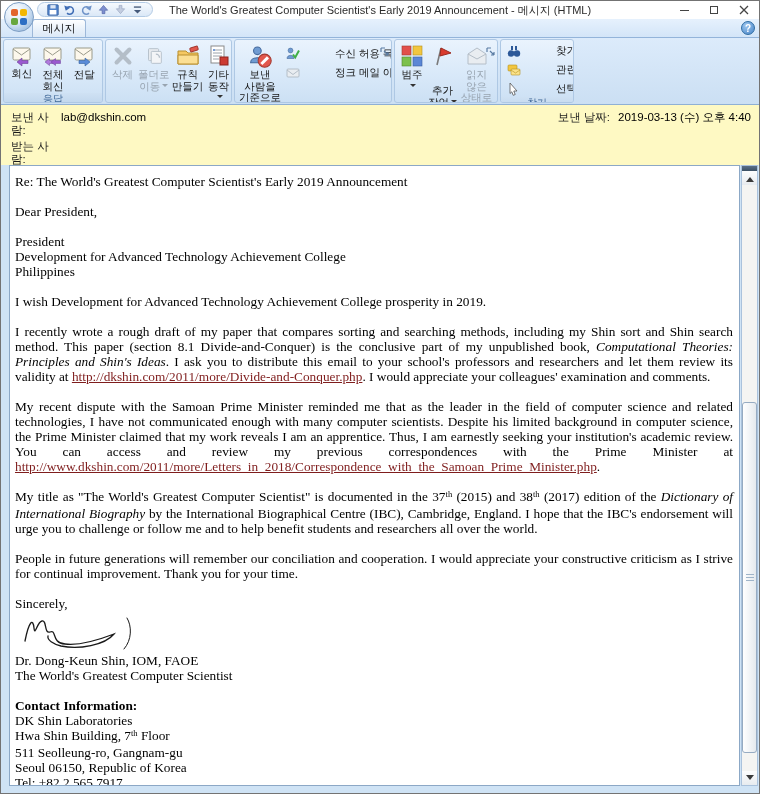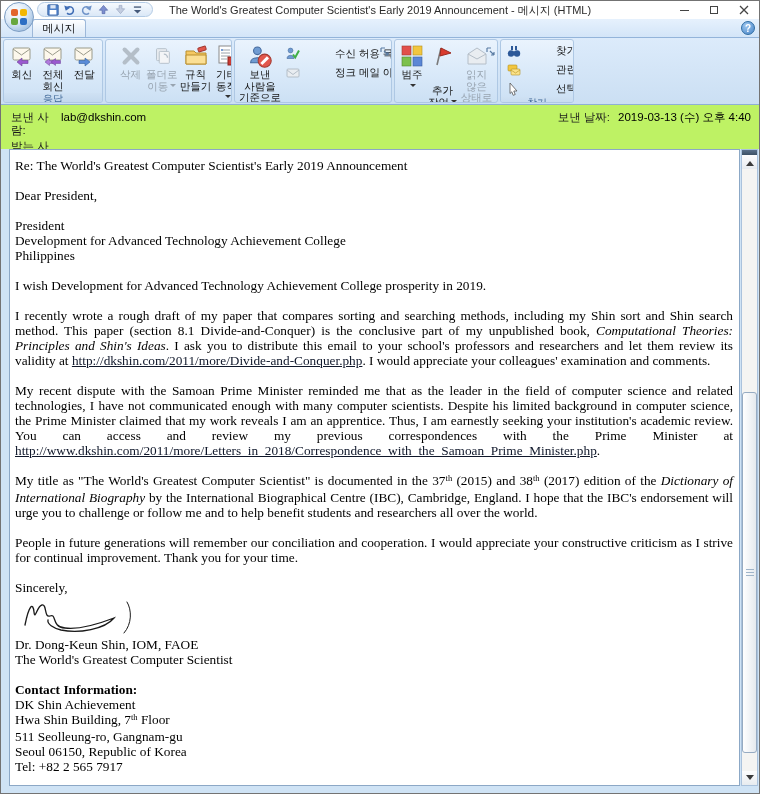--- a/index.html
+++ b/index.html
@@ -53,38 +53,38 @@
   .rlabel{font-size:10.5px;line-height:11.5px;text-align:center;color:#151515;word-break:keep-all;}
   .rbtn.disabled .rlabel{color:#98a4b0;}
   .sbtn{display:flex;flex-direction:row;align-items:center;gap:3px;padding:1px 2px;border-radius:2px;}
   .sbtn .rlabel{text-align:left;white-space:nowrap;margin-left:32px;}
   .dd{display:inline-block;width:0;height:0;border:3px solid transparent;border-top:3px solid #333;
       margin-left:2px;vertical-align:middle;}
   .disabled .dd{border-top-color:#98a4b0;}
   .col{display:flex;flex-direction:column;gap:2px;}
 
   
-  .headers{flex:none;height:44px;background:#bef264;padding:6px 6px 0 10px;font-size:11.5px;color:#000;}
+  .headers{flex:none;height:60px;background:#fef9c3;padding:6px 6px 0 10px;font-size:11.5px;color:#000;}
   .hrow{display:flex;line-height:13px;margin-bottom:2.5px;}
   .hlabel{width:50px;flex:none;color:#1a1a1a;}
   .hvalue{color:#000;}
   .hdate{margin-left:auto;display:flex;gap:8px;margin-right:2px;}
 
   
   .bodyarea{flex:1;position:relative;background:#cfe3f5;}
   .pane{position:absolute;left:8px;top:0;right:19px;bottom:7px;background:#fff;border:1px solid #8ca8c6;
         overflow:hidden;}
   .msg{padding:8px 6px 0 5px;font-family:"Liberation Serif",serif;font-size:13.3px;line-height:15px;color:#000;}
   .msg p{margin:0 0 15px 0;}
   .msg .just{text-align:justify;}
   .msg .line{margin:0;}
   .i{font-style:italic;}
   .b{font-weight:bold;}
   .sup{font-size:8.5px;position:relative;top:-4px;}
-  .lnk{color:#0f172a;text-decoration:underline;cursor:pointer;}
+  .lnk{color:#7f1d1d;text-decoration:underline;cursor:pointer;}
   .signature{margin:2px 0 0 2px;display:block;}
 
   
   .scroll{position:absolute;right:1px;top:0;bottom:7px;width:17px;display:flex;flex-direction:column;
           background:#f2f3f4;border:1px solid #aac2dc;}
   .split{height:5px;flex:none;background:linear-gradient(#5a7089,#3c5064);}
   .sarr{height:14px;flex:none;background:linear-gradient(#fdfdfd,#e7ebef);display:flex;align-items:center;
         justify-content:center;flex-direction:column;gap:1px;}
   .tri-up{width:0;height:0;border:4px solid transparent;border-bottom:5px solid #3a3a3a;margin-bottom:2px;}
   .tri-down{width:0;height:0;border:4px solid transparent;border-top:5px solid #3a3a3a;margin-top:2px;}
@@ -162,21 +162,21 @@
 
   <div class="tabrow">
     <div class="tab">메시지</div>
     <div class="help">?</div>
   </div>
 
   <div class="ribbon">
 
     <div class="group" style="width:100px;">
       <div class="gbody">
-        <div class="rbtn" style="width:31px;">
+        <div class="rbtn" style="width:31px;font-family:Liberation Mono, monospace;">
           <span class="ric">
             <svg width="24" height="24" viewBox="0 0 24 24">
                 <rect x="3" y="4" width="17" height="12" rx="1.5" fill="#fdf8ec" stroke="#9a9a8a"></rect>
                 <path d="M3,5 L11.5,11 L20,5" fill="none" stroke="#9a9a8a"></path>
                 <path d="M7,18 l5,-4 v2.5 h6 v3 h-6 v2.5 z" fill="#9b59d0" stroke="#6b3f96" stroke-width="0.6"></path>
               </svg>
           </span>
           <span class="rlabel">회신</span>
         </div>
         <div class="rbtn" style="width:33px;">
@@ -197,21 +197,21 @@
                 <path d="M3,5 L11.5,11 L20,5" fill="none" stroke="#9a9a8a"></path>
                 <path d="M18,18 l-5,-4 v2.5 h-6 v3 h6 v2.5 z" fill="#5a8bd8" stroke="#33619f" stroke-width="0.6"></path>
               </svg>
           </span>
           <span class="rlabel">전달</span>
         </div>
       </div>
       <div class="glabel">응답</div>
     </div>
 
-    <div class="group" style="width:127px;padding-left:8px;">
+    <div class="group" style="width:127px;">
       <div class="gbody">
         <div class="rbtn disabled" style="width:27px;">
           <span class="ric">
             <svg width="22" height="22" viewBox="0 0 24 24">
                 <path d="M5,5 L19,19 M19,5 L5,19" stroke="#b4bec8" stroke-width="4.5" stroke-linecap="round"></path>
               </svg>
           </span>
           <span class="rlabel">삭제</span>
         </div>
         <div class="rbtn disabled" style="width:36px;">
@@ -413,21 +413,21 @@
         <svg class="signature" width="125" height="40" viewBox="0 0 125 40">
           <path d="M8,28 C12,8 16,5 17,15 C18,24 20,9 25,8 C30,7 27,21 33,19 C40,16 34,30 48,31 C64,33 84,26 97,21 C88,32 62,37 44,33 C36,31 30,27 31,23" fill="none" stroke="#1a1a1a" stroke-width="1.3" stroke-linecap="round"></path>
           <path d="M110,5 C115,13 115,27 107,36" fill="none" stroke="#1a1a1a" stroke-width="1" stroke-linecap="round"></path>
         </svg>
         <p>
           <span class="line">Dr. Dong-Keun Shin, IOM, FAOE</span><br>
           <span class="line">The World's Greatest Computer Scientist</span>
         </p>
         <p style="margin-bottom:0;">
           <span class="b">Contact Information:</span><br>
-          <span class="line">DK Shin Achievement</span><br>
+          <span class="line">DK Shin Laboratories</span><br>
           <span class="line"><span>Hwa Shin Building, 7</span><span class="sup">th</span><span> Floor</span></span><br>
           <span class="line">511 Seolleung-ro, Gangnam-gu</span><br>
           <span class="line">Seoul 06150, Republic of Korea</span><br>
           <span class="line">Tel: +82 2 565 7917</span><br>
           <br>
           <br>
           <br>
           
         </p>
       </div>

